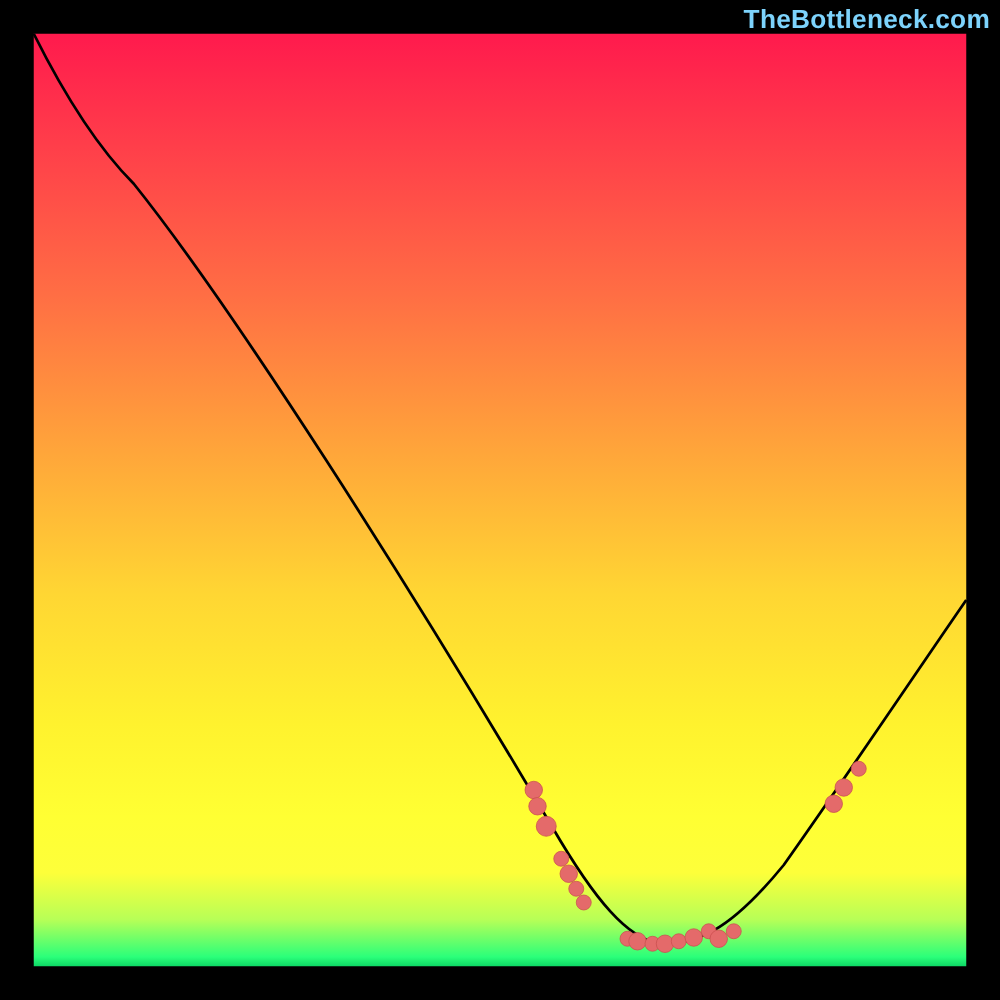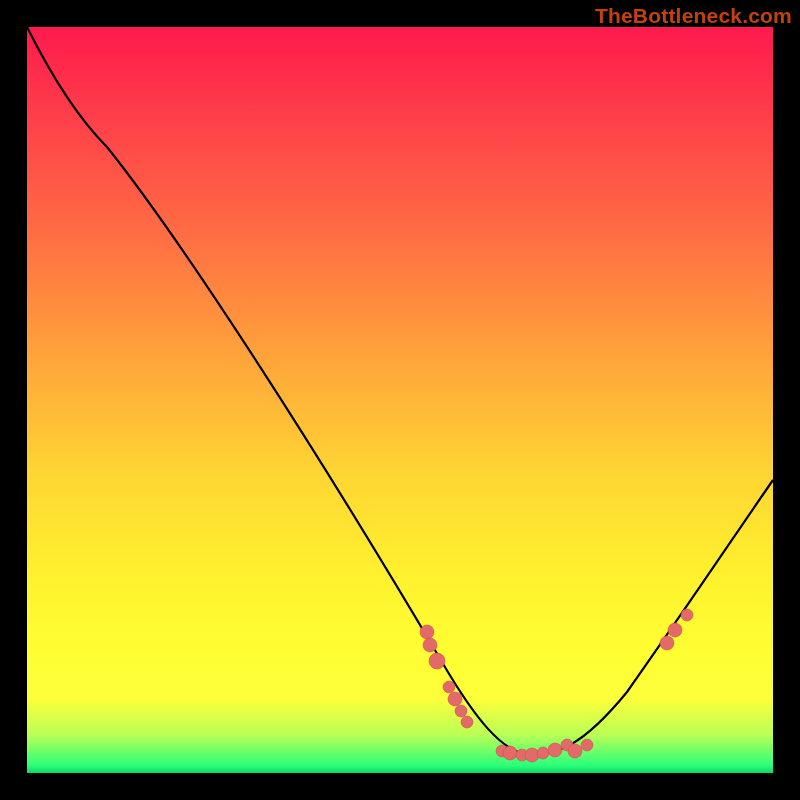--- a/index.html
+++ b/index.html
@@ -28,21 +28,21 @@
       #fdff3a 90%,
       #b7ff57 95%,
       #2bff7a 99%,
       #0dd865 100%
     );
   }
   .watermark {
     position: absolute;
     top: 4px;
     right: 8px;
-    color: #c2410c;
+    color: #7dd3fc;
     font-size: 21px;
     font-weight: 600;
     letter-spacing: 0.2px;
     user-select: none;
   }
   svg {
     position: absolute;
     left: 0;
     top: 0;
     width: 746px;

